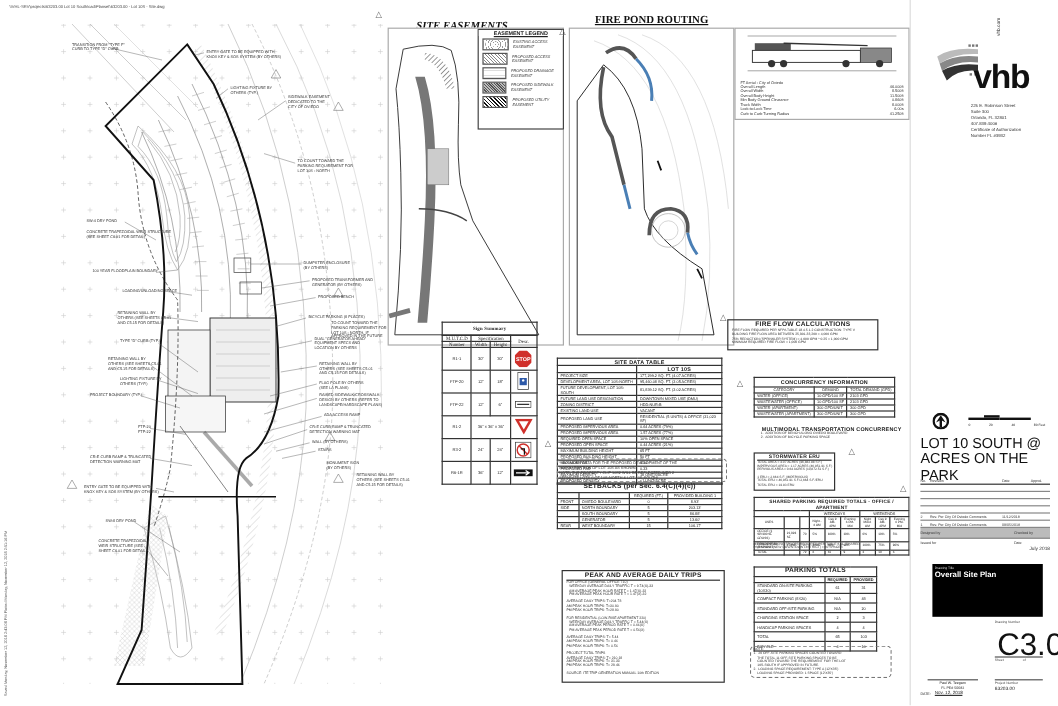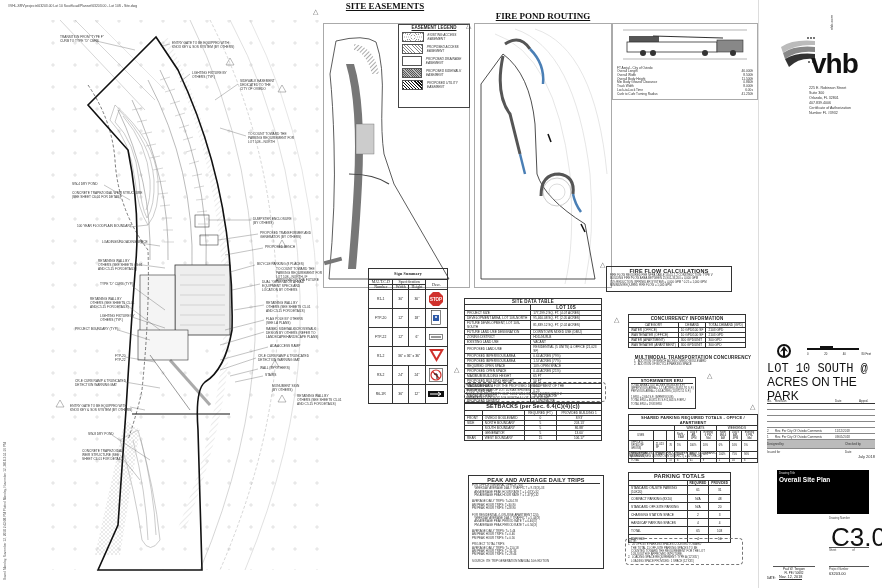--- a/index.html
+++ b/index.html
@@ -231,21 +231,21 @@
       <div class="callout" style="left: 240px; top: 357px;">WALL (BY OTHERS)</div>
       <div class="callout" style="left: 245px; top: 364px;">STAIRS</div>
       <div class="callout" style="left: 252px; top: 375px;">MONUMENT SIGN
 (BY OTHERS)</div>
       <div class="callout" style="left: 277px; top: 385px;">RETAINING WALL BY
 OTHERS (SEE SHEETS C5.01
 AND C5.15 FOR DETAILS)</div>
     </div>
 </div>
 
-<div class="abs inset-title" style="left:330px;top:1px;width:110px;">SITE EASEMENTS</div>
+<div class="abs inset-title" style="left:330px;top:16px;width:110px;font-style:italic;">SITE EASEMENTS</div>
 <div class="abs inset" style="left:323px;top:23px;width:145px;height:263px;">
   <svg width="145" height="263" viewBox="0 0 145 263">
     <defs>
       <pattern id="eh" width="3" height="3" patternUnits="userSpaceOnUse" patternTransform="rotate(45)">
           <line x1="0" y1="0" x2="0" y2="3" stroke="#555" stroke-width="1"></line>
         </pattern>
     </defs>
     <path d="M12 17 Q 40 10 52 18 Q 60 40 58 80 Q 57 110 60 130 L 70 160 L 125 255 L 5 255 Q 12 180 10 120 Q 9 80 6 50 Z" fill="none" stroke="#333" stroke-width="0.8"></path>
     <path d="M22 40 Q 28 60 30 90 Q 32 120 30 160 Q 28 200 24 245 L 32 245 Q 36 200 38 160 Q 40 120 38 90 Q 36 60 30 40 Z" fill="#777"></path>
     <path d="M30 20 Q 50 22 55 50 L 48 50 Q 42 28 30 26 Z" fill="url(#eh)"></path>
@@ -766,21 +766,21 @@
     <div style="position:absolute;left:0;top:0;width:26px;height:2px;border-top:2px solid #111;"></div>
     <div style="position:absolute;left:13px;top:-2px;width:13px;height:2px;border-top:2px solid #111;"></div>
     <div style="position:absolute;left:26px;top:0;width:26px;height:2px;border-top:2px solid #111;"></div>
     <div id="scale-labels" style="position:absolute;top:4px;left:0;width:64px;display:flex;justify-content:space-between;font-size:2.8px;">
         <span>0</span>
         <span>20</span>
         <span>40</span>
         <span>80 Feet</span>
       </div>
   </div>
-  <div class="abs project-name" style="left:8px;top:362px;font-family:Liberation Mono, monospace;">LOT 10 SOUTH @</div>
+  <div class="abs project-name" style="left:8px;top:362px;">LOT 10 SOUTH @</div>
   <div class="abs project-name" style="left:8px;top:375px;">ACRES ON THE PARK</div>
 
   <div class="abs" style="left:8px;top:398px;width:108px;">
     <div class="rev-row" id="rev-header" style="border-bottom:0.8px solid #333;">
         <span style="width: 8px;">No.</span>
         <span style="width: 60px;">Revision</span>
         <span style="width: 24px;">Date</span>
         <span style="width: 16px;">Appvd.</span>
       </div>
     <div class="rev-row"></div>

